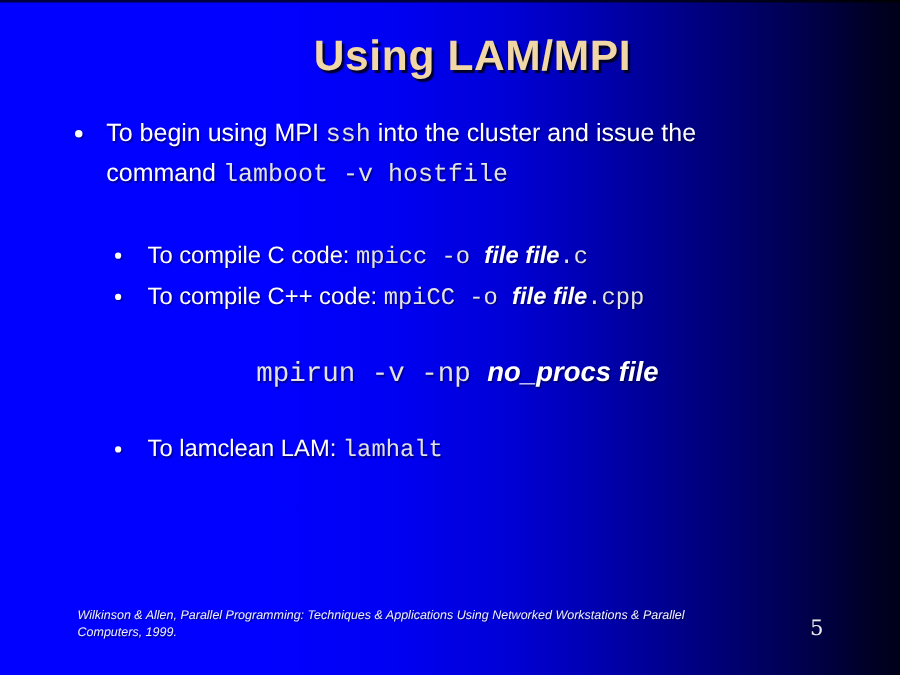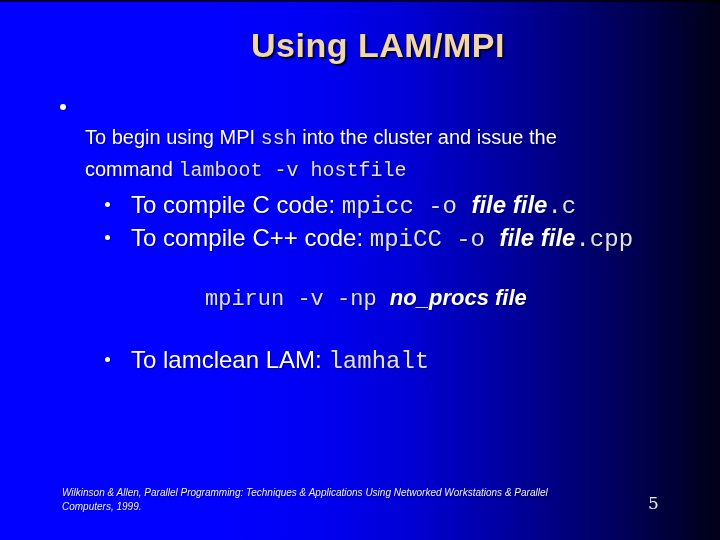--- a/index.html
+++ b/index.html
@@ -22,26 +22,26 @@
     position:absolute;left:0;top:26px;width:100%;
     text-align:center;
     font-size:34px;font-weight:bold;
     color:#f2d7a6;
     text-shadow:2px 2px 1px rgba(0,0,25,.9);
     letter-spacing:.5px;
   }
   .b{position:absolute;display:flex;align-items:flex-start;
      color:#fff;text-shadow:1px 1px 1px rgba(0,0,0,.45);}
   .l1{left:60px;font-size:20px;line-height:30px;}
-  .l2{left:105px;font-size:24px;line-height:24px;white-space:nowrap;text-align:center;}
+  .l2{left:92px;font-size:19px;line-height:24px;white-space:nowrap;text-align:center;}
   .dot{flex:0 0 auto;border-radius:50%;background:#fff;
        box-shadow:1px 1px 1px rgba(0,0,0,.45);}
   .l1 .dot{width:6px;height:6px;margin-top:12px;}
   .l2 .dot{width:5px;height:5px;margin-top:9px;}
-  .l1 .bt{margin-left:19px;width:548px;margin-top:30px;}
+  .l1 .bt{margin-left:19px;width:548px;}
   .l2 .bt{margin-left:21px;}
   .seg-mono{font-family:"Liberation Mono","DejaVu Sans Mono",monospace;
             color:#e2e2e2;}
   .seg-file{font-style:italic;font-weight:bold;color:#fff;}
   .codeline{
     position:absolute;left:205px;top:285px;
     font-family:"Liberation Mono","DejaVu Sans Mono",monospace;
     font-size:22px;color:#e8e8e8;white-space:nowrap;
     text-shadow:1px 1px 1px rgba(0,0,0,.45);
   }

